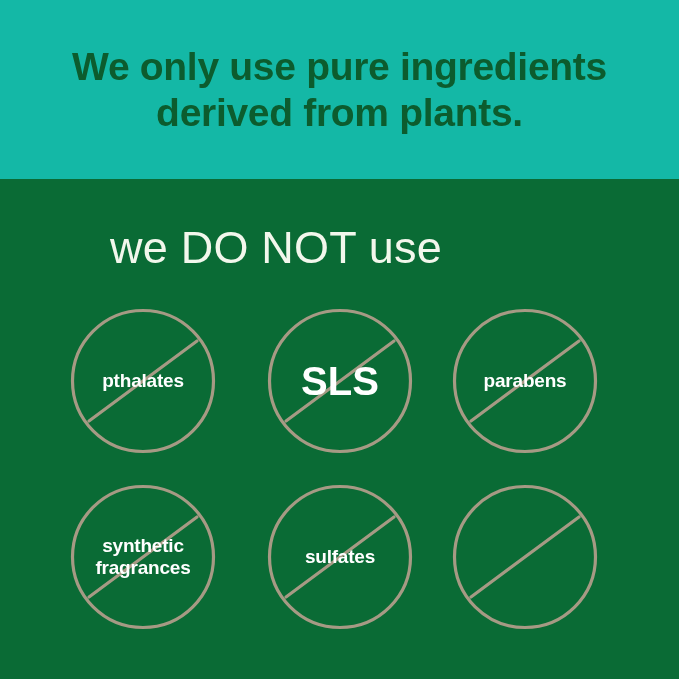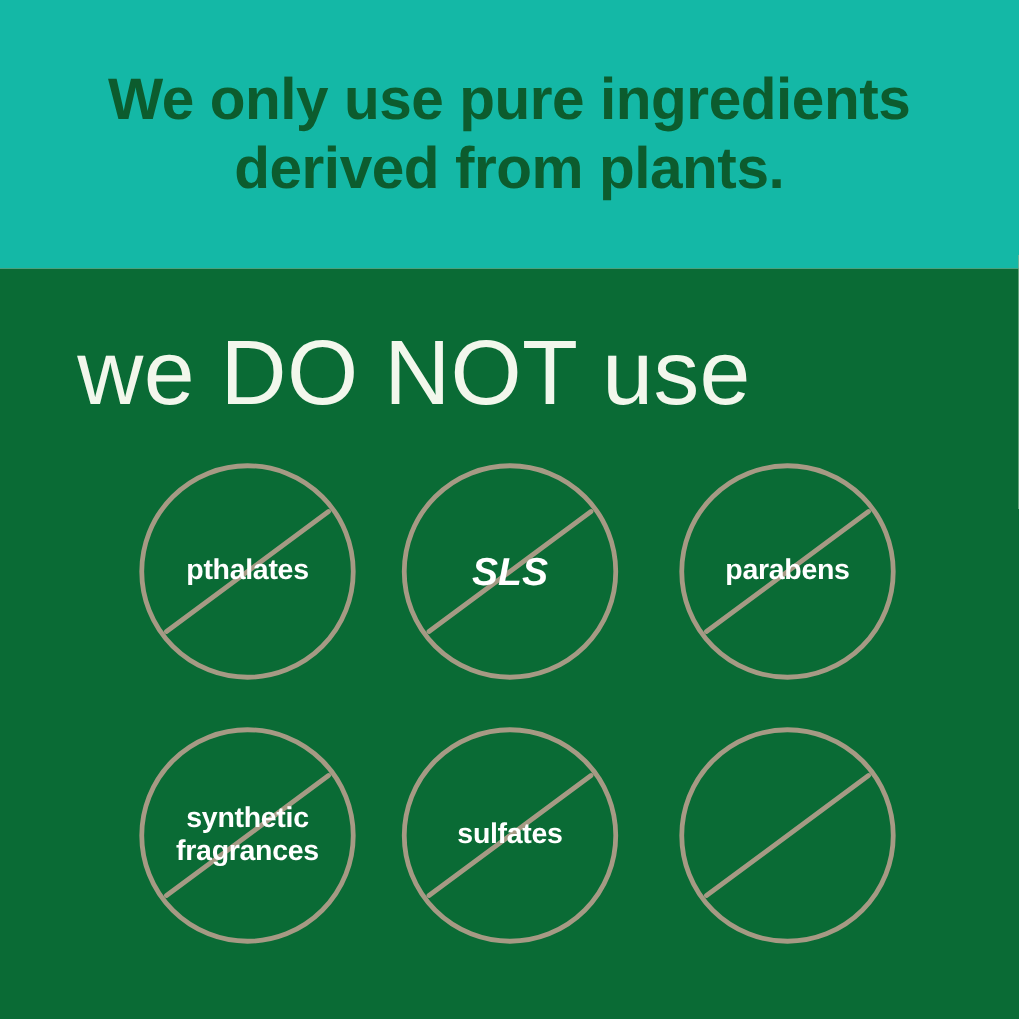--- a/index.html
+++ b/index.html
@@ -59,41 +59,41 @@
   .panel-heading {
     position: absolute;
     left: 0;
     top: 44px;
     width: 552px;
     margin: 0;
     text-align: center;
     color: #F2F7EC;
     font-family: "Liberation Sans", sans-serif;
     font-weight: normal;
-    font-size: 61px;
+    font-size: 45px;
     line-height: 50px;
     letter-spacing: 0.2px;
   }
 
   
   .grid {
     position: absolute;
     left: 0;
     top: 119px;
     width: 679px;
     height: 360px;
   }
   .cell {
     position: absolute;
     width: 146px;
     height: 146px;
   }
   .cell-r1 { top: 10px; }
   .cell-r2 { top: 186px; }
-  .cell-c1 { left: 92px; }
+  .cell-c1 { left: 70px; }
   .cell-c2 { left: 267px; }
   .cell-c3 { left: 452px; }
 
   .badge-svg {
     position: absolute;
     left: 0;
     top: 0;
     width: 146px;
     height: 146px;
     display: block;
@@ -108,24 +108,23 @@
     color: #FFFFFF;
     font-family: "Liberation Sans", sans-serif;
     font-weight: bold;
     font-size: 19px;
     line-height: 22px;
     letter-spacing: -0.2px;
     white-space: pre-line;
     pointer-events: none;
   }
   .badge-label.size-lg {
-    font-size: 26px;
+    font-size: 40px;
     line-height: 34px;
     letter-spacing: 0px;
-    font-style: italic;
   }
 </style>
 </head>
 <body>
 
 <div class="page">
 
   <div class="banner">
     <h1 class="banner-headline">We only use pure ingredients
 derived from plants.</h1>

